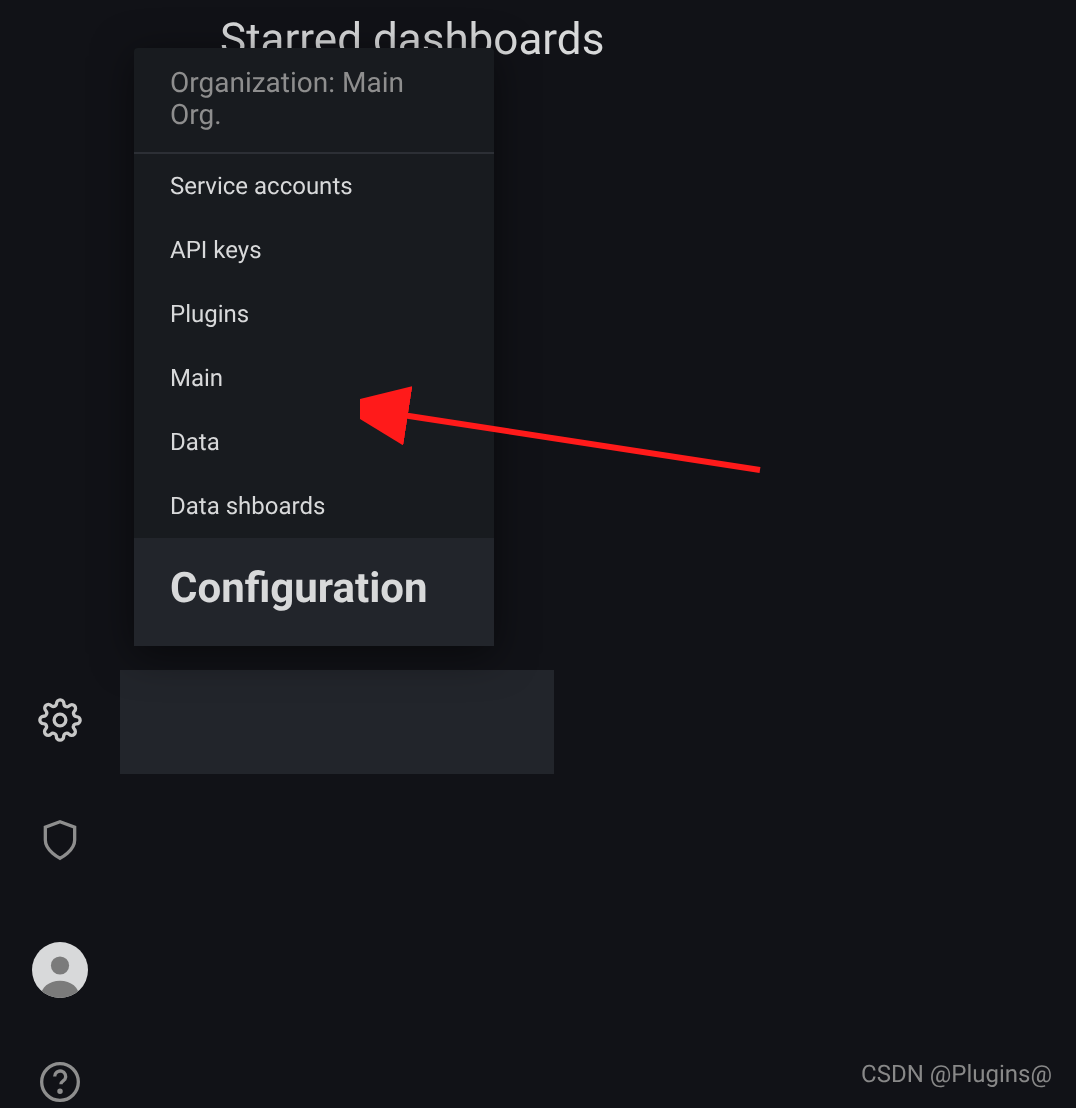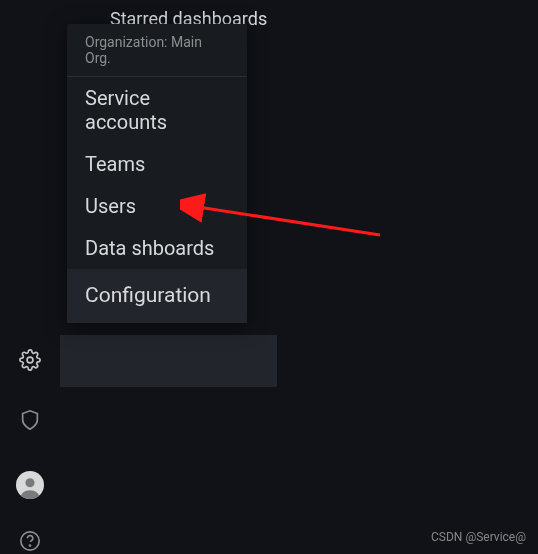--- a/index.html
+++ b/index.html
@@ -53,21 +53,21 @@
     left: 0;
     top: 335px;
     width: 277px;
     height: 52px;
     background: #22252b;
   }
   .bg-line1 {
     position: absolute;
     left: 110px;
     top: 8px;
-    font-size: 18px;
+    font-size: 22px;
     color: #d8d9da;
   }
   .bg-line2 {
     position: absolute;
     left: 110px;
     top: 73px;
     font-size: 18px;
     color: #d8d9da;
   }
   .popover {
@@ -81,30 +81,31 @@
     z-index: 10;
   }
   .popover-header {
     padding: 10px 18px 10px 18px;
     font-size: 14px;
     color: #8e8e8e;
     border-bottom: 1px solid #2c2f35;
   }
   .popover-item {
     padding: 9px 18px;
-    font-size: 20px;
+    font-size: 12px;
     color: #d8d9da;
     cursor: pointer;
   }
   .popover-footer {
     padding: 14px 18px 16px 18px;
     font-size: 21px;
     color: #d8d9da;
     background: #22252b;
     cursor: pointer;
+    font-weight: bold;
   }
   .arrow {
     position: absolute;
     left: 180px;
     top: 185px;
     z-index: 20;
     pointer-events: none;
   }
   .watermark {
     position: absolute;
@@ -147,28 +148,30 @@
     </svg>
   </div>
 </div>
 
 <div class="bg-line1">Starred dashboards</div>
 <div class="bg-line2">shboards</div>
 
 <div class="popover">
   <div class="popover-header">Organization: Main Org.</div>
   <div class="popover-item">Service accounts</div>
-  <div class="popover-item">Teams</div>
-  <div class="popover-item">Users</div>
+  <div class="popover-item">API keys</div>
+  <div class="popover-item">Plugins</div>
+  <div class="popover-item">Main</div>
+  <div class="popover-item">Data</div>
   <div class="popover-item">Data shboards</div>
   <div class="popover-footer">Configuration</div>
 </div>
 
 <svg class="arrow" width="220" height="60">
   <defs>
     <marker id="ah" markerWidth="12" markerHeight="10" refX="2" refY="5" orient="auto">
       <polygon points="0 0, 12 5, 0 10" fill="#ff1a1a"></polygon>
     </marker>
   </defs>
   <line x1="200" y1="50" x2="18" y2="22" stroke="#ff1a1a" stroke-width="3" marker-end="url(#ah)"></line>
 </svg>
 
-<div class="watermark">CSDN @Service@</div>
+<div class="watermark">CSDN @Plugins@</div>
 
 </body></html>

